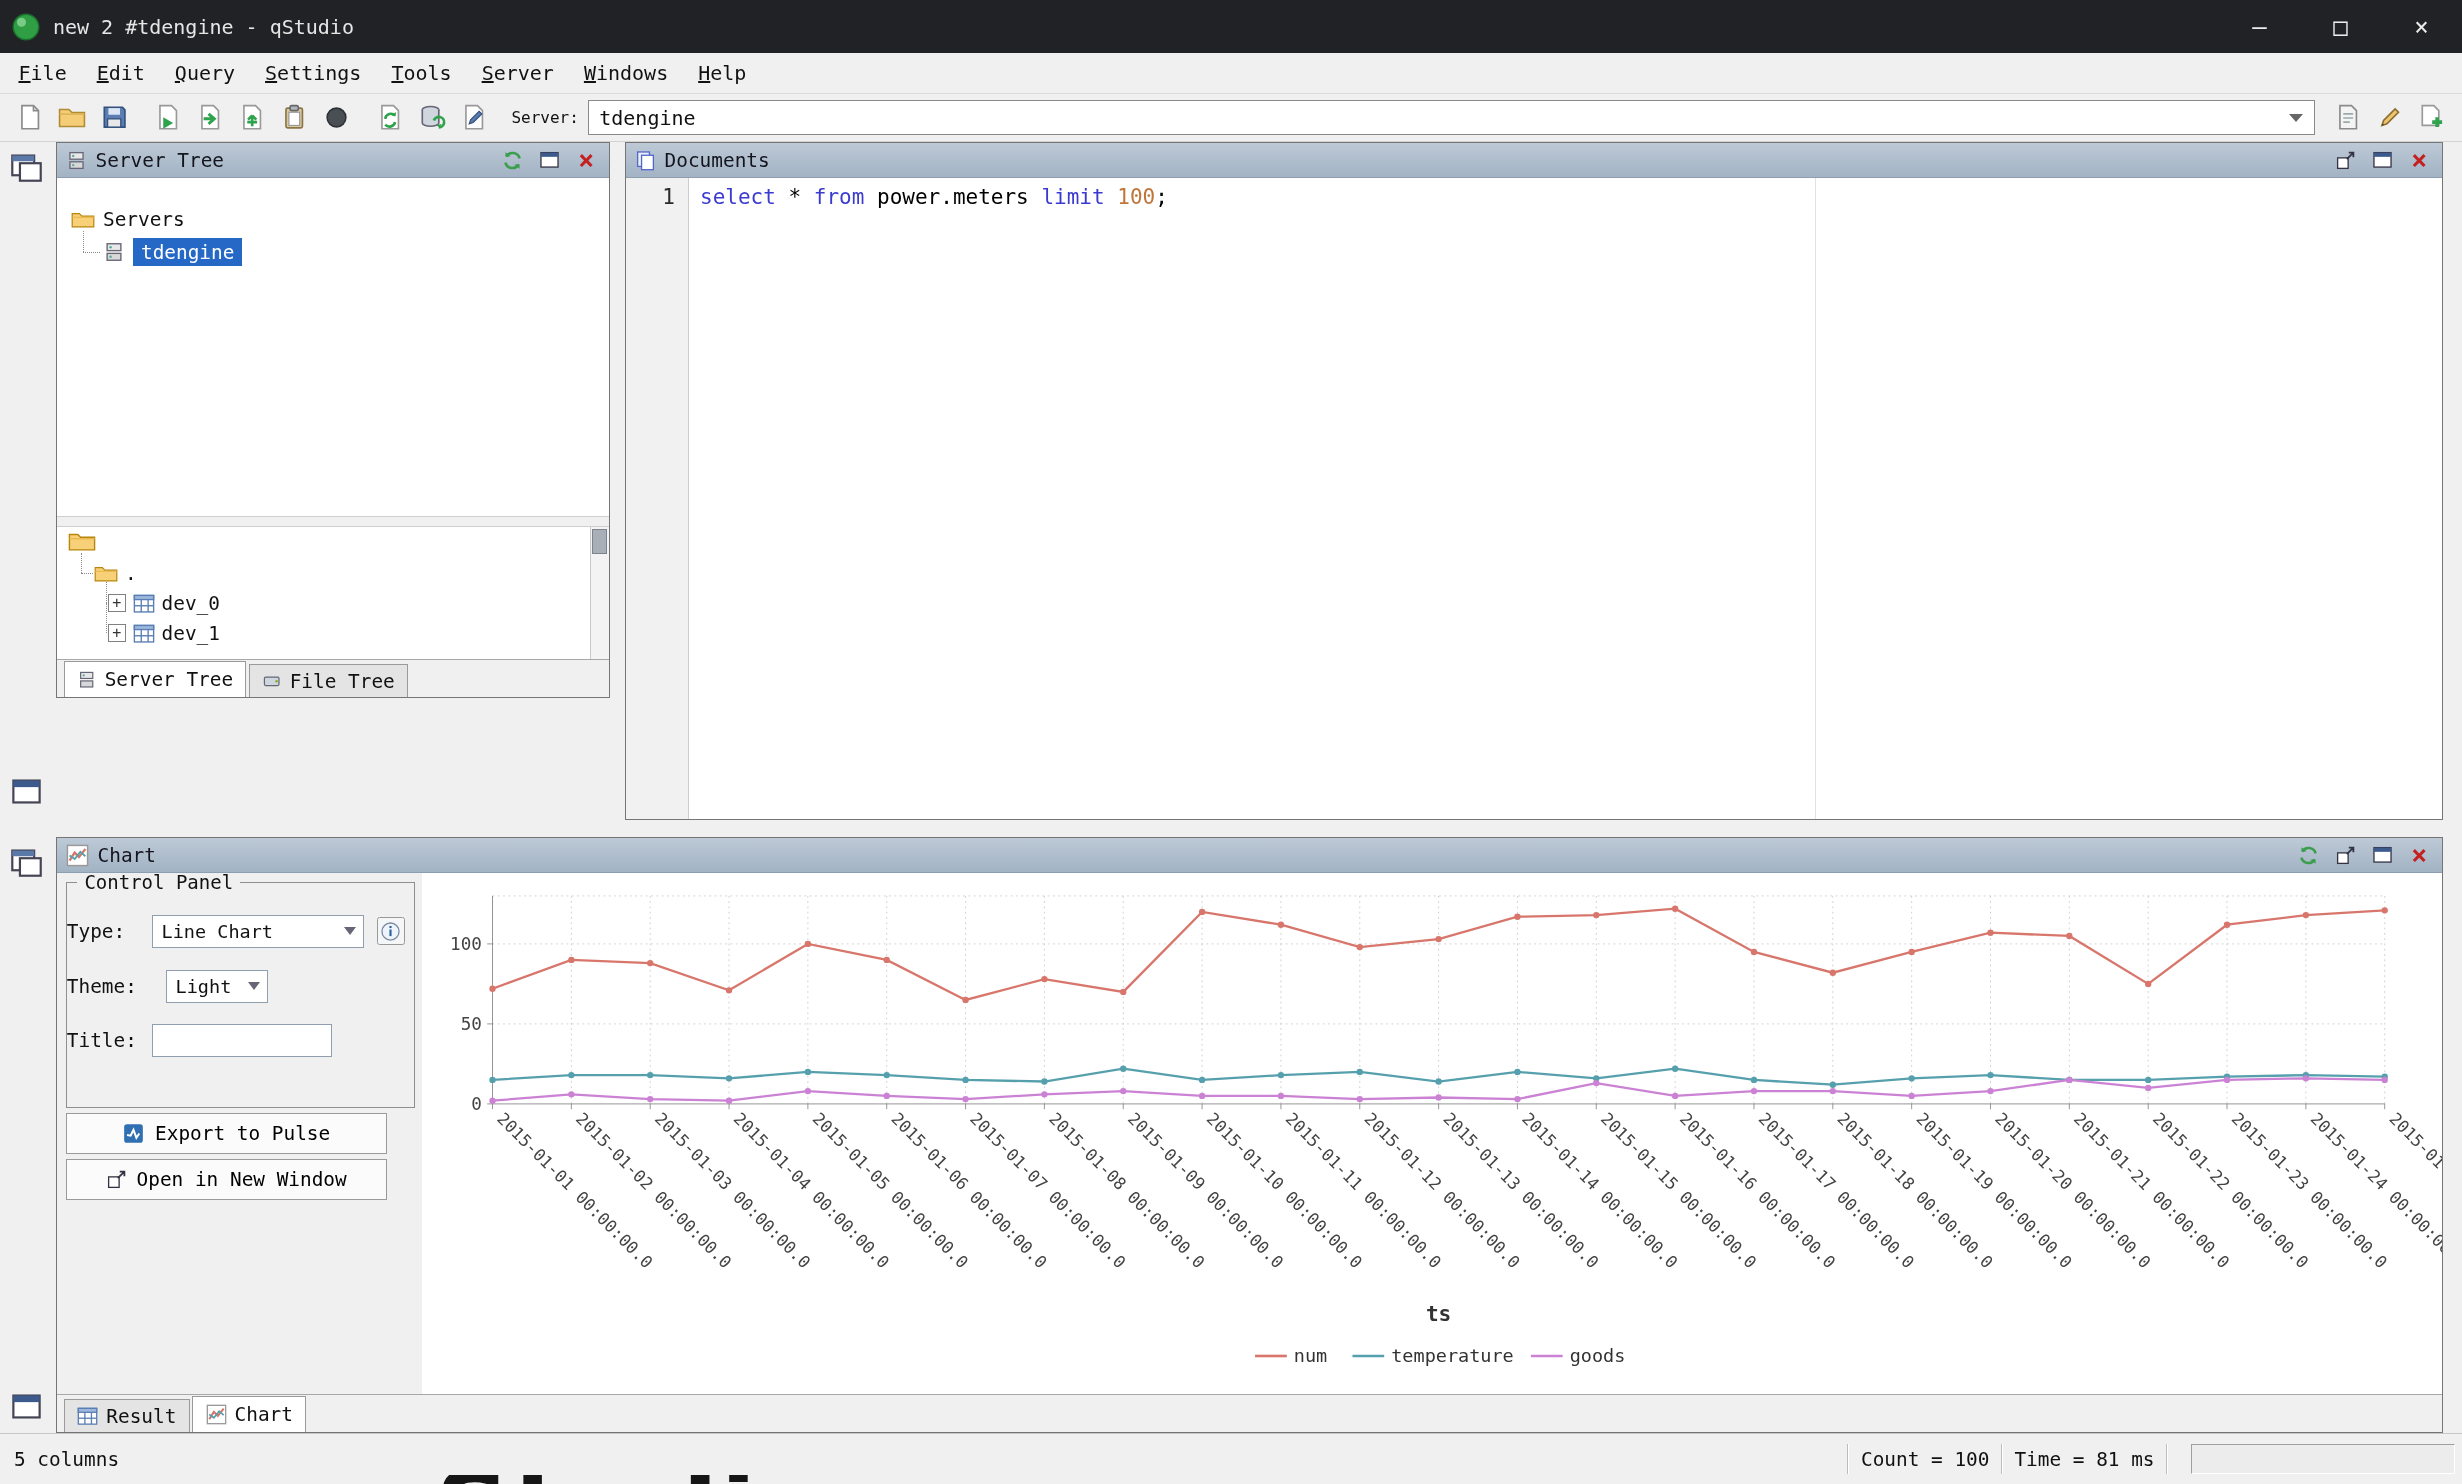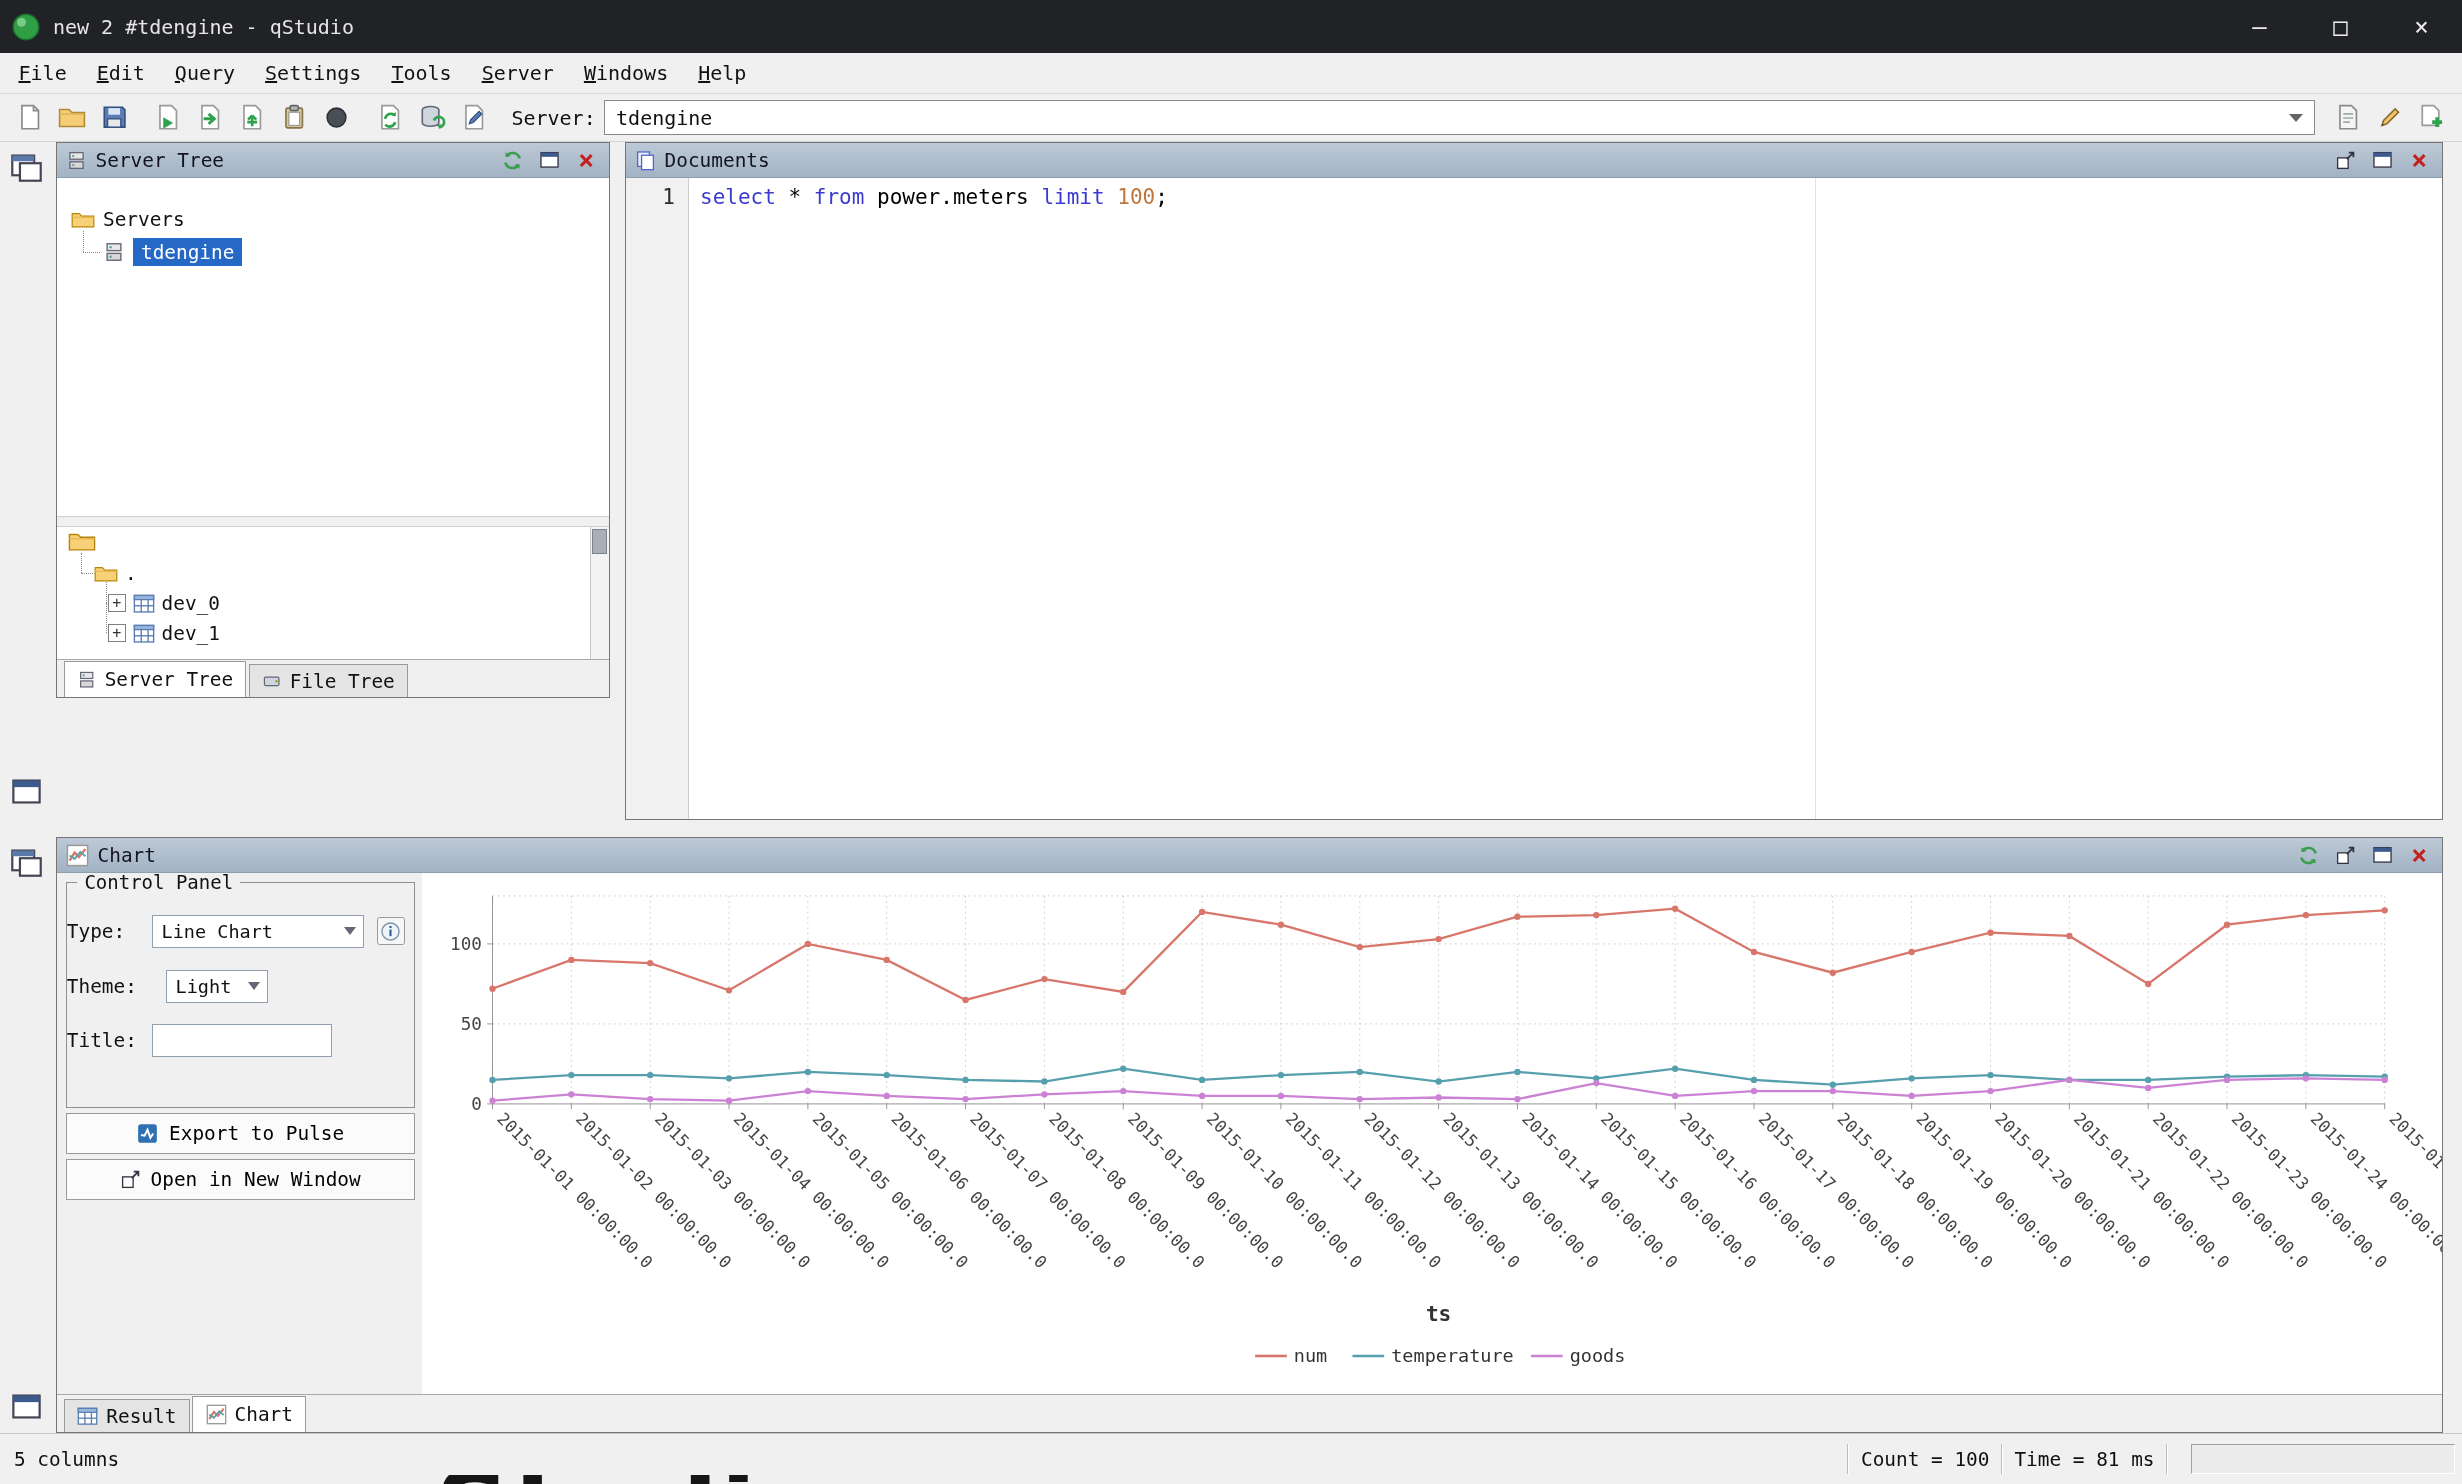--- a/index.html
+++ b/index.html
@@ -16,21 +16,21 @@
   .win-btn { width:81px; height:100%; display:flex; align-items:center; justify-content:center; font-size:24px; color:#ececec; }
 
   
   .menubar { position:absolute; top:53px; left:0; right:0; height:41px; background:#f0f0f0; border-bottom:0.9px solid #dcdcdc; display:flex; align-items:center; padding-left:3.5px; }
   .menu-item { padding:0 15px; font-size:20px; }
 
   
   .toolbar { position:absolute; top:94px; left:0; right:0; height:48px; background:#f0f0f0; border-bottom:0.9px solid #d2d2d2; display:flex; align-items:center; padding:0 8.8px; }
   .tbtn { width:42px; height:39px; display:flex; align-items:center; justify-content:center; border:0.9px solid transparent; border-radius:2.6px; flex:0 0 auto; }
   .tsep { width:12.3px; flex:0 0 auto; }
-  .server-label { margin:0 8.8px 0 16px; font-size:20px; flex:0 0 auto; }
+  .server-label { margin:0 8.8px 0 16px; font-size:16px; flex:0 0 auto; }
   .server-combo { flex:1; height:35px; background:#fff; border:0.9px solid #8a8a8a; display:flex; align-items:center; padding-left:10.6px; font-size:20px; margin-right:12.3px; position:relative; }
   .tri { width:0; height:0; border-left:7px solid transparent; border-right:7px solid transparent; border-top:8.8px solid #666; }
   .server-combo .tri { position:absolute; right:10.6px; }
 
   
   .panel { position:absolute; border:0.9px solid #757575; background:#fff; display:flex; flex-direction:column; }
   .ptitle { height:35px; background:linear-gradient(#bdc9d6,#a2b3c4); border-bottom:0.9px solid #8c9eaf; display:flex; align-items:center; gap:8.8px; padding:0 8.8px; font-size:19.4px; color:#14141e; flex:0 0 auto; }
   .ptitle .spacer { flex:1; }
   .ticon { width:28px; height:28px; display:flex; align-items:center; justify-content:center; }
   .close-x { color:#c42020; font-size:26.4px; font-weight:bold; line-height:1; }
@@ -72,21 +72,21 @@
   .chart-content { position:relative; flex:1; background:#f0f0f0; overflow:hidden; }
   .control-col { position:absolute; left:0; top:0; bottom:0; width:365px; }
   .groupbox { position:absolute; left:8.8px; top:8.8px; width:349px; height:226px; border:0.9px solid #8f8f8f; }
   .group-label { position:absolute; top:-12.3px; left:10.6px; background:#f0f0f0; padding:0 7px; font-size:19px; }
   .ctl-row { position:absolute; left:0; right:0; height:37px; }
   .ctl-label { position:absolute; left:0; top:7px; font-size:19.4px; }
   .combo { position:absolute; top:1.8px; height:33px; background:#fff; border:0.9px solid #8f9fae; display:flex; align-items:center; padding:0 26.4px 0 8.8px; font-size:18.5px; }
   .combo .tri { position:absolute; right:7px; border-left-width:6.2px; border-right-width:6.2px; border-top-width:8px; border-top-color:#667; }
   .text-input { position:absolute; top:1.8px; height:33px; border:0.9px solid #8f9fae; font-size:18.5px; padding:0 7px; font-family:inherit; background:#fff; }
   .info-btn { position:absolute; width:28px; height:28px; top:4.4px; border:0.9px solid #999; background:#f4f6f8; display:flex; align-items:center; justify-content:center; border-radius:2.6px; }
-  .panel-btn { position:absolute; left:8.8px; width:349px; height:41px; background:#fbfbfb; border:0.9px solid #9a9a9a; display:flex; align-items:center; justify-content:center; gap:9.7px; font-size:19.4px; font-family:inherit; }
+  .panel-btn { position:absolute; left:8.8px; width:321px; height:41px; background:#fbfbfb; border:0.9px solid #9a9a9a; display:flex; align-items:center; justify-content:center; gap:9.7px; font-size:19.4px; font-family:inherit; }
   .chart-white { position:absolute; left:365px; right:0; top:0; bottom:0; background:#fff; }
 
   
   .dock-strip { position:absolute; left:0; width:56px; background:#f0f0f0; }
   .dock-icon { position:absolute; left:8.8px; }
 
   
   .statusbar { position:absolute; left:0; top:1433px; width:2462px; height:51px; background:#f0f0f0; border-top:0.9px solid #c6c6c6; display:flex; align-items:center; font-size:19.4px; }
   .sb-left { padding-left:14px; }
   .sb-right { margin-left:auto; display:flex; align-items:center; padding-right:7px; }

